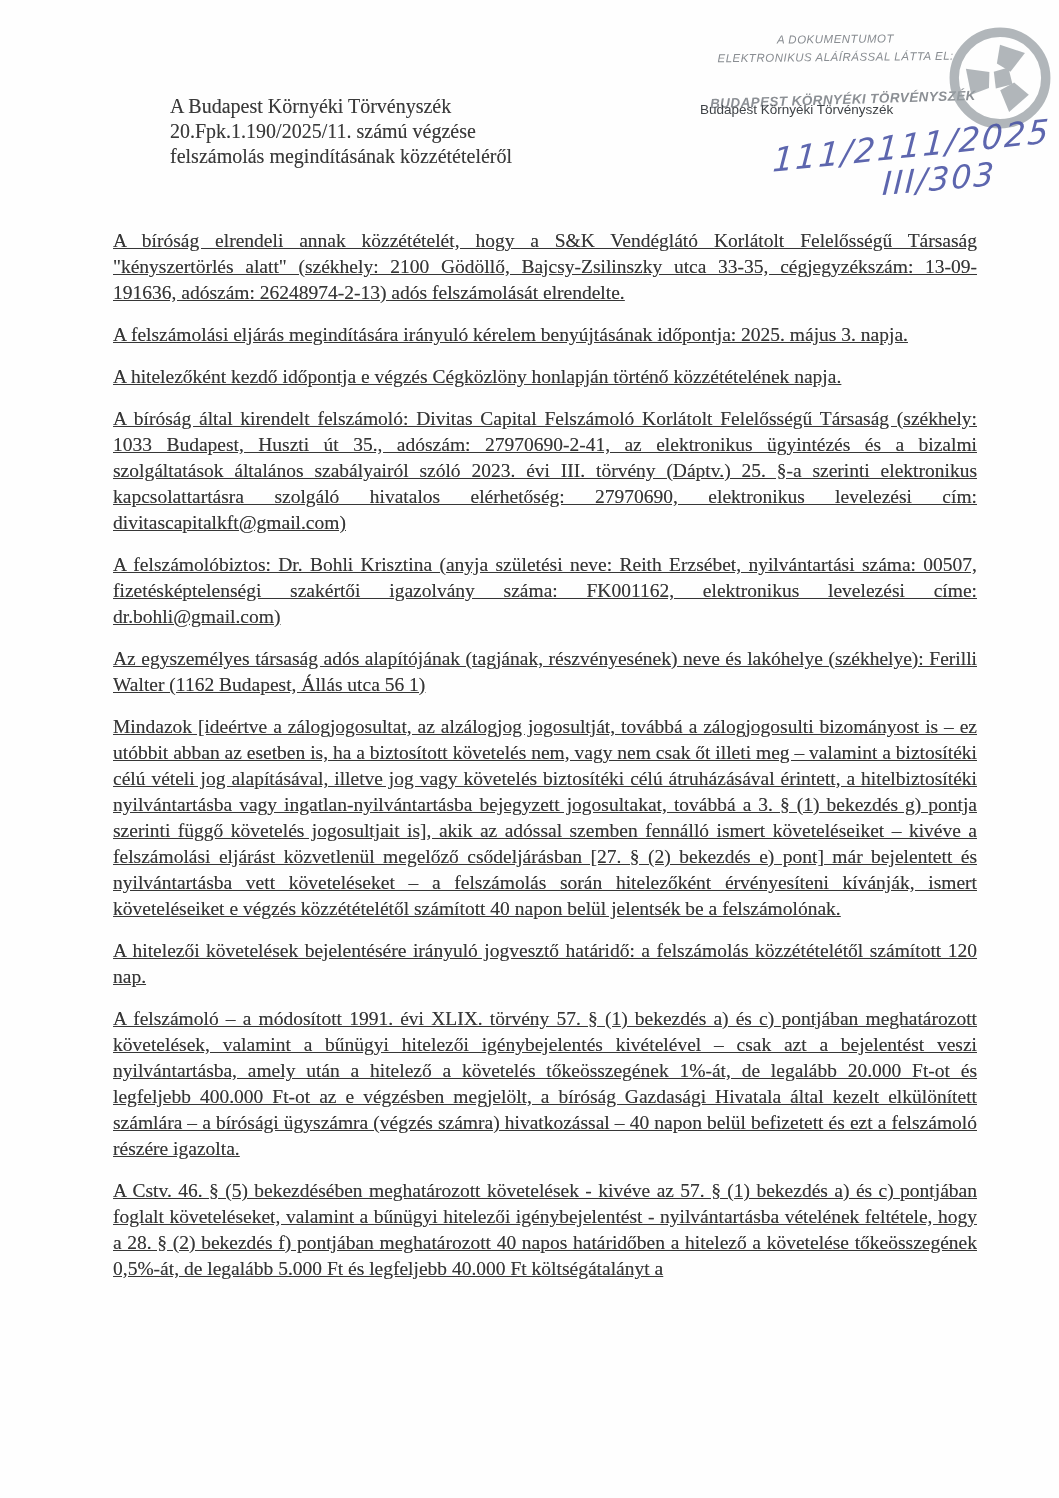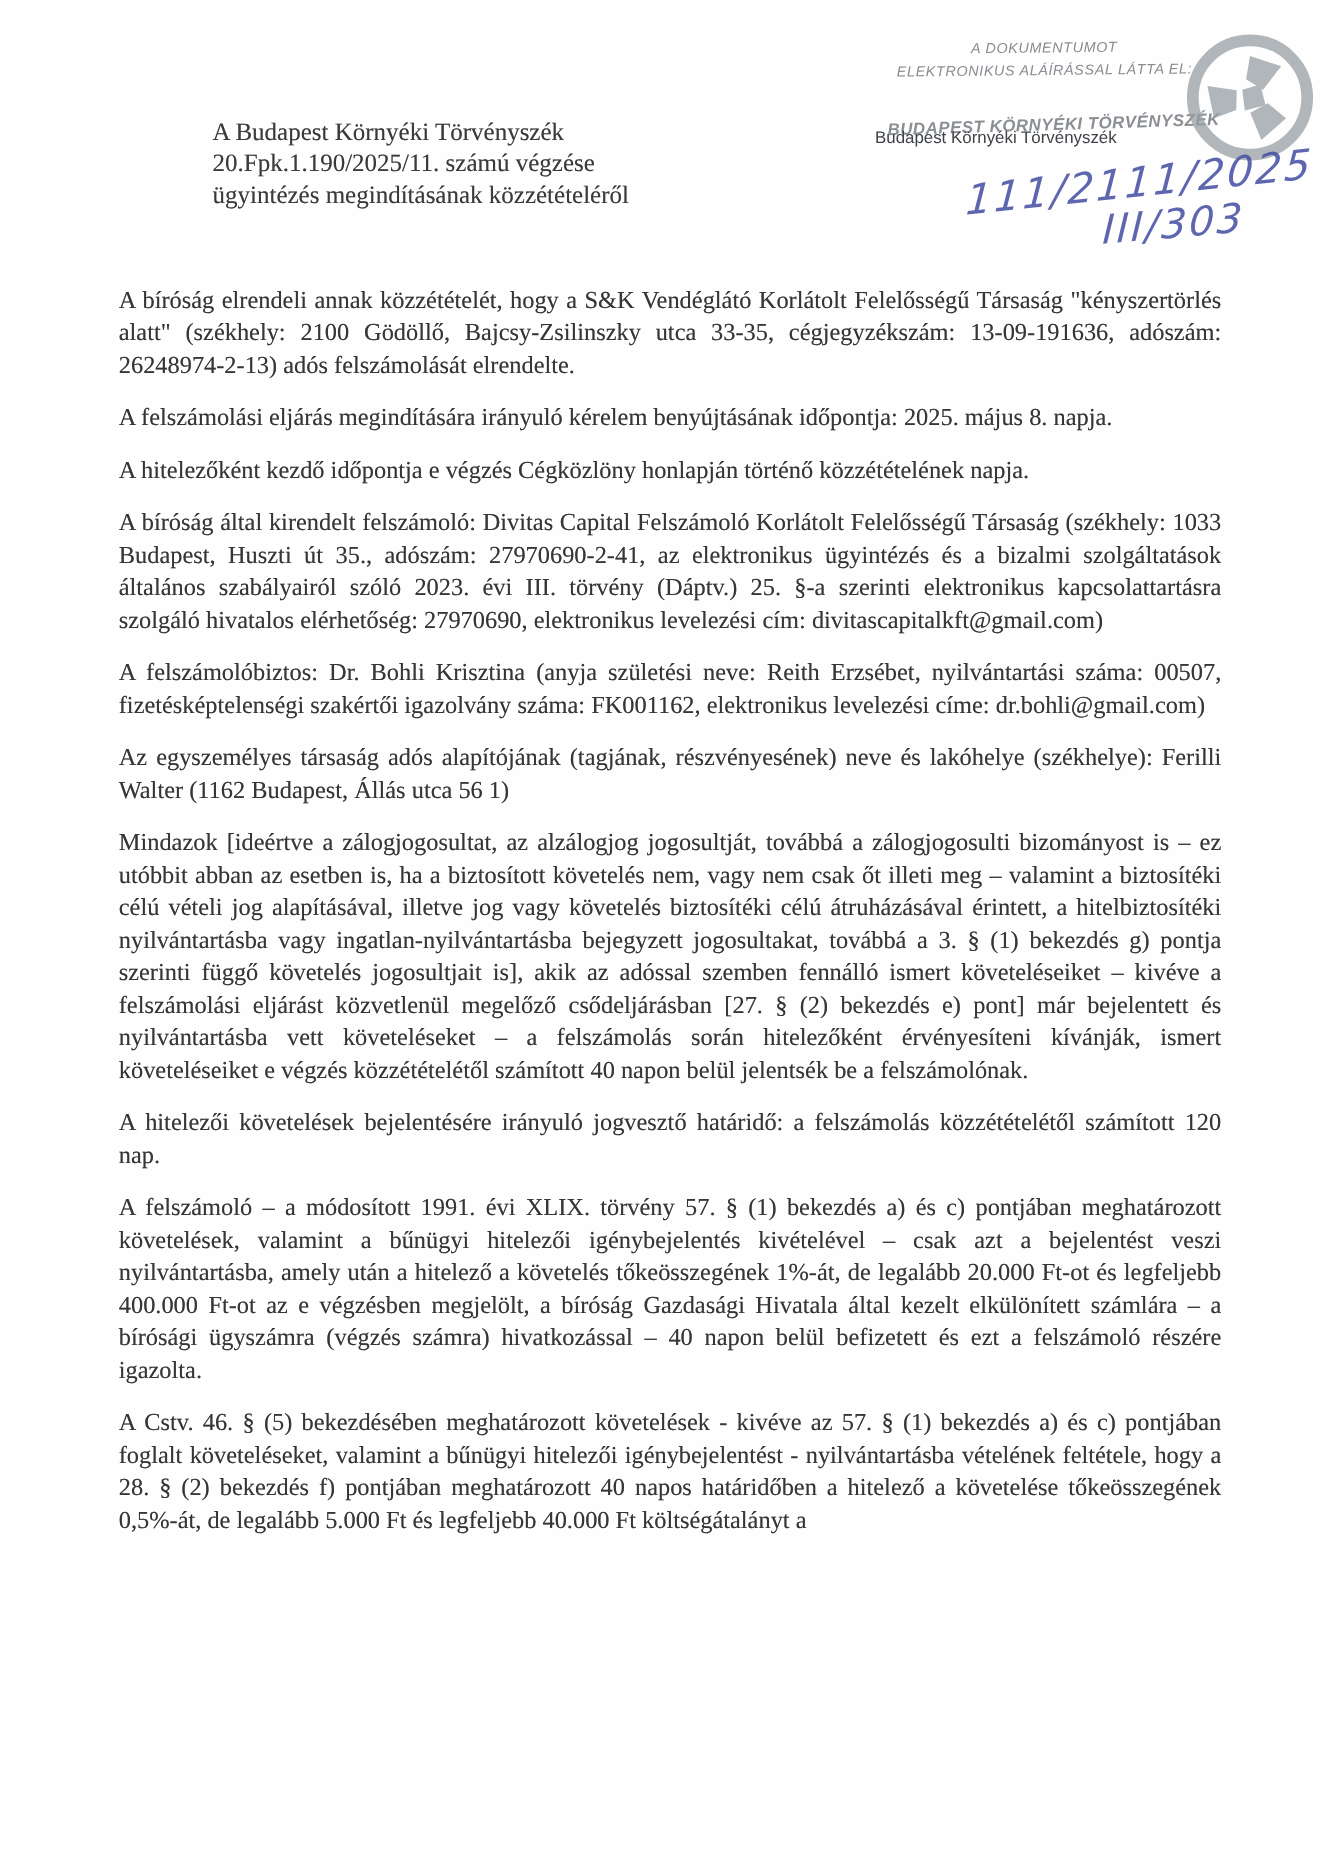--- a/index.html
+++ b/index.html
@@ -109,21 +109,22 @@
     left: 95px;
     top: 228px;
     width: 882px;
     font-size: 19.5px;
     line-height: 26px;
     text-align: justify;
     color: #363636;
     text-shadow: 0 0 0.45px rgba(0,0,0,0.4);
   }
   .doc-body p {
-    margin: 0 0 16px 0;
+    margin: 0 0 16px 18px;
+    text-decoration: underline;
   }
 </style>
 </head>
 <body>
 
 <div class="page">
 
   <div class="stamp-block">
     <div>A DOKUMENTUMOT</div>
     <div>ELEKTRONIKUS ALÁÍRÁSSAL LÁTTA EL:</div>
@@ -139,29 +140,29 @@
         <path d="M50 18 L74 26 L60 44 L47 36 Z" transform="rotate(120 50 50)"></path>
         <path d="M50 18 L74 26 L60 44 L47 36 Z" transform="rotate(240 50 50)"></path>
         <path d="M44 44 L58 40 L62 56 L46 60 Z"></path>
       </g>
     </svg>
   </div>
 
   <div class="title">
     <div>A Budapest Környéki Törvényszék</div>
     <div>20.Fpk.1.190/2025/11. számú végzése</div>
-    <div>ügyintézés megindításának közzétételéről</div>
+    <div>felszámolás megindításának közzétételéről</div>
   </div>
 
   <div class="hw hw1">111/2111/2025</div>
   <div class="hw hw2">III/303</div>
 
   <div class="doc-body">
     <p>A bíróság elrendeli annak közzétételét, hogy a S&amp;K Vendéglátó Korlátolt Felelősségű Társaság "kényszertörlés alatt" (székhely: 2100 Gödöllő, Bajcsy-Zsilinszky utca 33-35, cégjegyzékszám: 13-09-191636, adószám: 26248974-2-13) adós felszámolását elrendelte.</p>
-    <p>A felszámolási eljárás megindítására irányuló kérelem benyújtásának időpontja: 2025. május 8. napja.</p>
+    <p>A felszámolási eljárás megindítására irányuló kérelem benyújtásának időpontja: 2025. május 3. napja.</p>
     <p>A hitelezőként kezdő időpontja e végzés Cégközlöny honlapján történő közzétételének napja.</p>
     <p>A bíróság által kirendelt felszámoló: Divitas Capital Felszámoló Korlátolt Felelősségű Társaság (székhely: 1033 Budapest, Huszti út 35., adószám: 27970690-2-41, az elektronikus ügyintézés és a bizalmi szolgáltatások általános szabályairól szóló 2023. évi III. törvény (Dáptv.) 25. §-a szerinti elektronikus kapcsolattartásra szolgáló hivatalos elérhetőség: 27970690, elektronikus levelezési cím: divitascapitalkft@gmail.com)</p>
     <p>A felszámolóbiztos: Dr. Bohli Krisztina (anyja születési neve: Reith Erzsébet, nyilvántartási száma: 00507, fizetésképtelenségi szakértői igazolvány száma: FK001162, elektronikus levelezési címe: dr.bohli@gmail.com)</p>
     <p>Az egyszemélyes társaság adós alapítójának (tagjának, részvényesének) neve és lakóhelye (székhelye): Ferilli Walter (1162 Budapest, Állás utca 56 1)</p>
     <p>Mindazok [ideértve a zálogjogosultat, az alzálogjog jogosultját, továbbá a zálogjogosulti bizományost is – ez utóbbit abban az esetben is, ha a biztosított követelés nem, vagy nem csak őt illeti meg – valamint a biztosítéki célú vételi jog alapításával, illetve jog vagy követelés biztosítéki célú átruházásával érintett, a hitelbiztosítéki nyilvántartásba vagy ingatlan-nyilvántartásba bejegyzett jogosultakat, továbbá a 3. § (1) bekezdés g) pontja szerinti függő követelés jogosultjait is], akik az adóssal szemben fennálló ismert követeléseiket – kivéve a felszámolási eljárást közvetlenül megelőző csődeljárásban [27. § (2) bekezdés e) pont] már bejelentett és nyilvántartásba vett követeléseket – a felszámolás során hitelezőként érvényesíteni kívánják, ismert követeléseiket e végzés közzétételétől számított 40 napon belül jelentsék be a felszámolónak.</p>
     <p>A hitelezői követelések bejelentésére irányuló jogvesztő határidő: a felszámolás közzétételétől számított 120 nap.</p>
     <p>A felszámoló – a módosított 1991. évi XLIX. törvény 57. § (1) bekezdés a) és c) pontjában meghatározott követelések, valamint a bűnügyi hitelezői igénybejelentés kivételével – csak azt a bejelentést veszi nyilvántartásba, amely után a hitelező a követelés tőkeösszegének 1%-át,  de legalább 20.000 Ft-ot és legfeljebb 400.000 Ft-ot az e végzésben megjelölt, a bíróság Gazdasági Hivatala által kezelt elkülönített számlára – a bírósági ügyszámra (végzés számra) hivatkozással – 40 napon belül befizetett és ezt a felszámoló részére igazolta.</p>
     <p>A Cstv. 46. § (5) bekezdésében meghatározott követelések - kivéve az 57. § (1) bekezdés a) és c) pontjában foglalt követeléseket, valamint a bűnügyi hitelezői igénybejelentést - nyilvántartásba vételének feltétele, hogy a 28. § (2) bekezdés f) pontjában meghatározott 40 napos határidőben a hitelező a követelése tőkeösszegének 0,5%-át, de legalább 5.000 Ft és legfeljebb 40.000 Ft költségátalányt a</p>
   </div>
 

